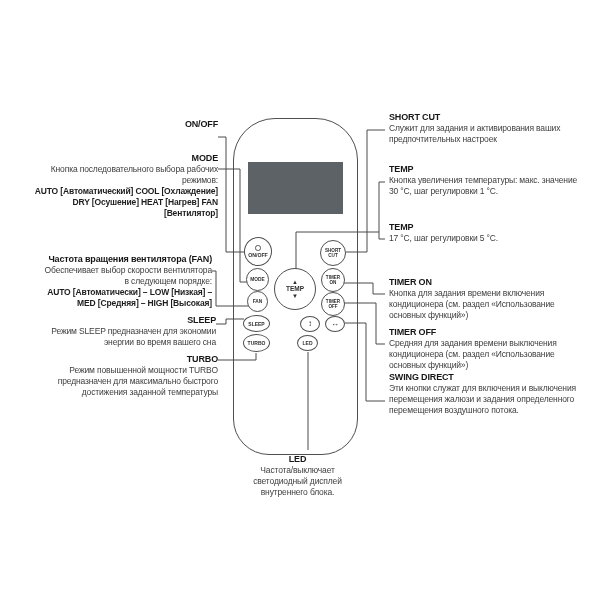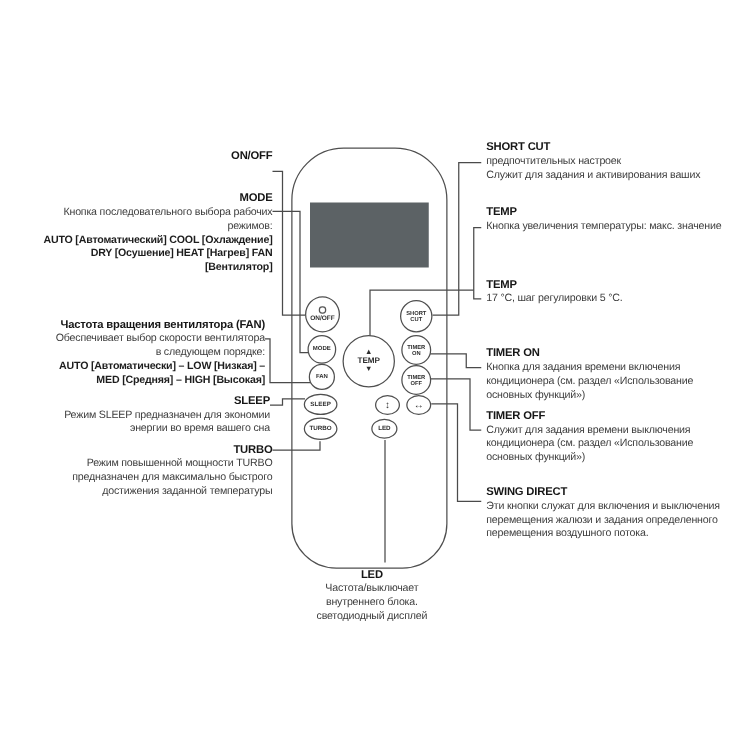--- a/index.html
+++ b/index.html
@@ -136,55 +136,56 @@
 
   <div class="callout left-col" style="top:354px;right:382px;width:220px;">
     <div class="hd">TURBO</div>
     <div class="ln">Режим повышенной мощности TURBO</div>
     <div class="ln">предназначен для максимально быстрого</div>
     <div class="ln">достижения заданной температуры</div>
   </div>
 
   <div class="callout right-col" style="top:112px;left:389px;width:210px;">
     <div class="hd">SHORT CUT</div>
+    <div class="ln">Служит для задания и активирования ваших</div>
     <div class="ln">предпочтительных настроек</div>
-    <div class="ln">Служит для задания и активирования ваших</div>
   </div>
 
   <div class="callout right-col" style="top:164px;left:389px;width:210px;">
     <div class="hd">TEMP</div>
     <div class="ln">Кнопка увеличения температуры: макс. значение</div>
+    <div class="ln">30 °C, шаг регулировки 1 °C.</div>
   </div>
 
   <div class="callout right-col" style="top:222px;left:389px;width:210px;">
     <div class="hd">TEMP</div>
     <div class="ln">17 °C, шаг регулировки 5 °C.</div>
   </div>
 
   <div class="callout right-col" style="top:277px;left:389px;width:210px;">
     <div class="hd">TIMER ON</div>
     <div class="ln">Кнопка для задания времени включения</div>
     <div class="ln">кондиционера (см. раздел «Использование</div>
     <div class="ln">основных функций»)</div>
   </div>
 
   <div class="callout right-col" style="top:327px;left:389px;width:210px;">
     <div class="hd">TIMER OFF</div>
-    <div class="ln">Служит для задания времени выключения</div>
+    <div class="ln">Средняя для задания времени выключения</div>
     <div class="ln">кондиционера (см. раздел «Использование</div>
     <div class="ln">основных функций»)</div>
   </div>
 
-  <div class="callout right-col" style="top:388px;left:389px;width:210px;">
+  <div class="callout right-col" style="top:372px;left:389px;width:210px;">
     <div class="hd">SWING DIRECT</div>
     <div class="ln">Эти кнопки служат для включения и выключения</div>
     <div class="ln">перемещения жалюзи и задания определенного</div>
     <div class="ln">перемещения воздушного потока.</div>
   </div>
 
   <div class="callout center-col" style="top:454px;left:215px;width:165px;">
     <div class="hd">LED</div>
     <div class="ln">Частота/выключает</div>
+    <div class="ln">светодиодный дисплей</div>
     <div class="ln">внутреннего блока.</div>
-    <div class="ln">светодиодный дисплей</div>
   </div>
 
 </div>
 
 </body></html>

